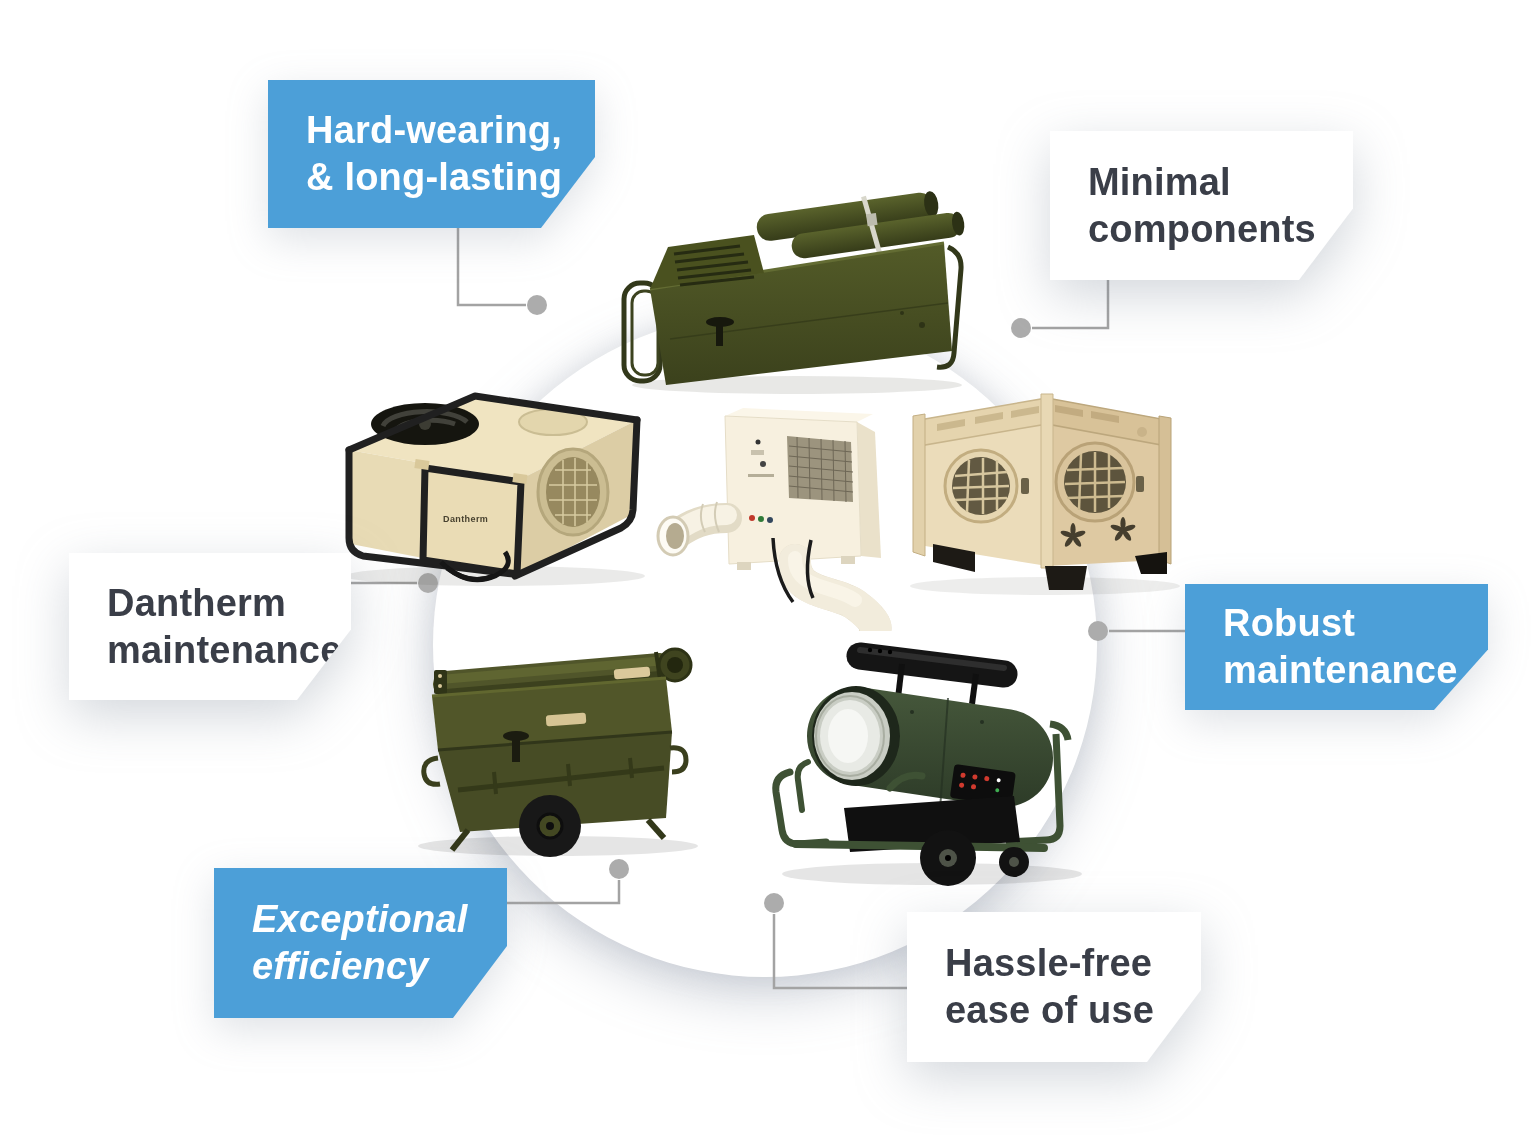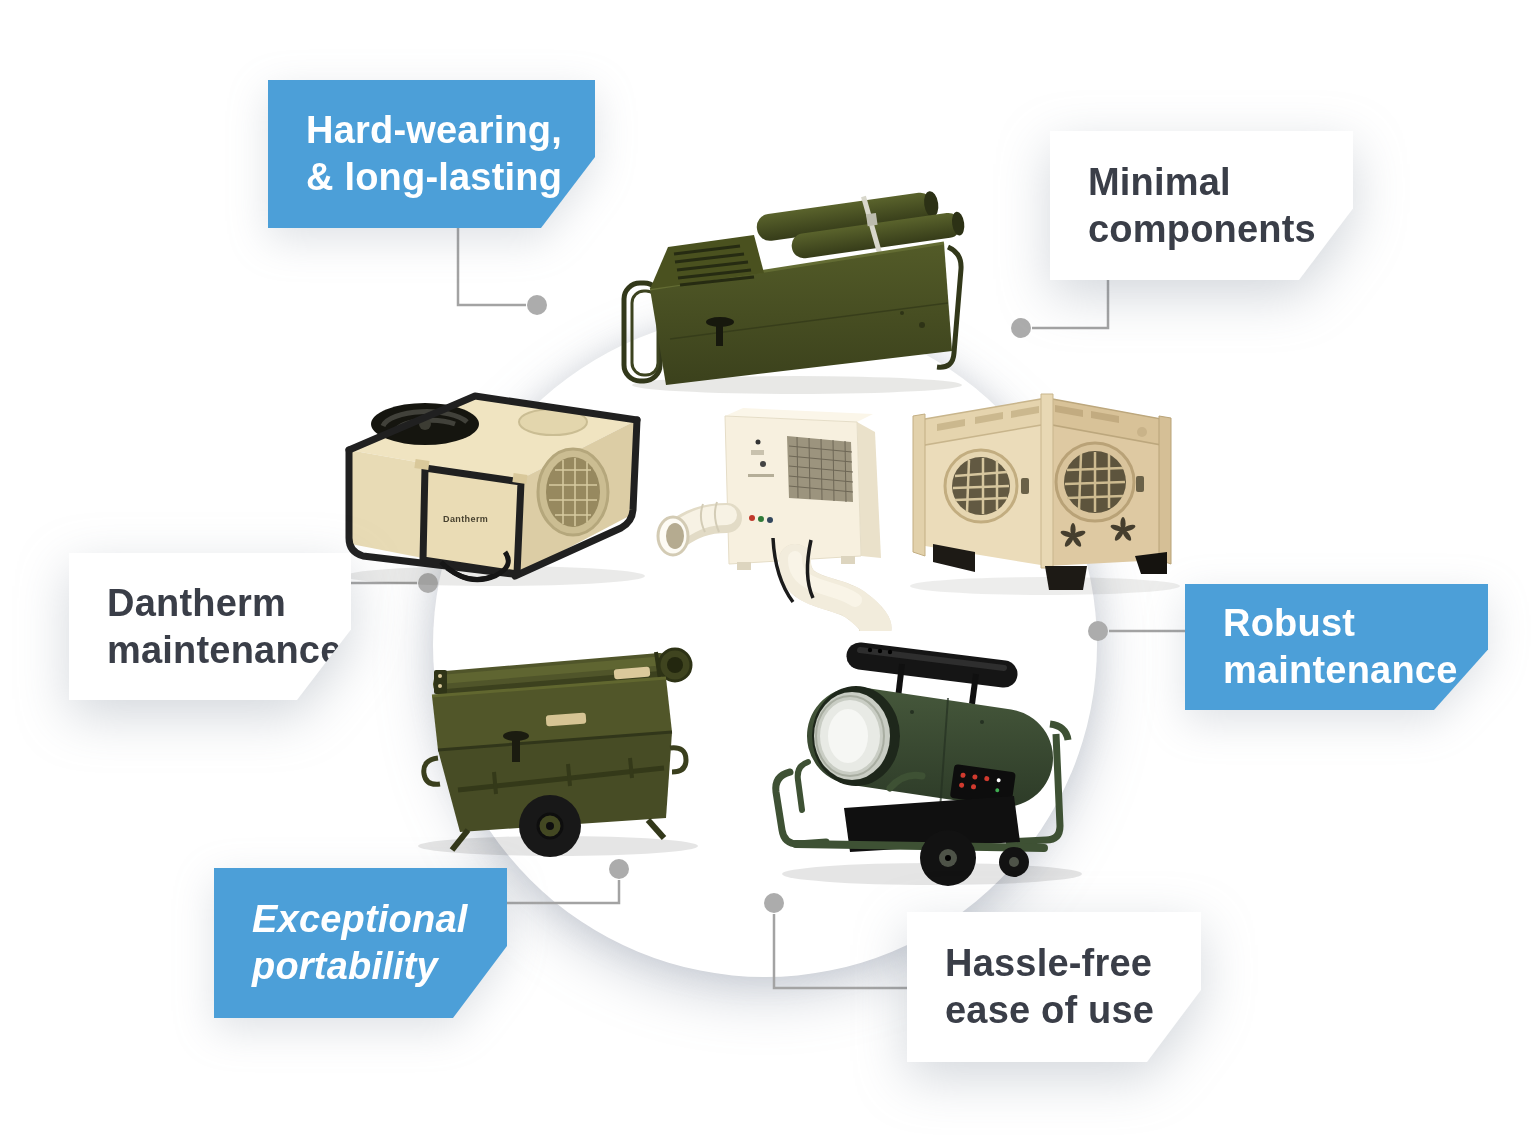--- a/index.html
+++ b/index.html
@@ -345,21 +345,21 @@
   <div class="cw blue" id="c4">
     <div class="co blue">
       <span>Robust</span>
       <span>maintenance</span>
     </div>
   </div>
 
   <div class="cw blue" id="c5">
     <div class="co blue">
       <span>Exceptional</span>
-      <span>portability</span>
+      <span>efficiency</span>
     </div>
   </div>
 
   <div class="cw white" id="c6">
     <div class="co white">
       <span>Hassle-free</span>
       <span>ease of use</span>
     </div>
   </div>
 

